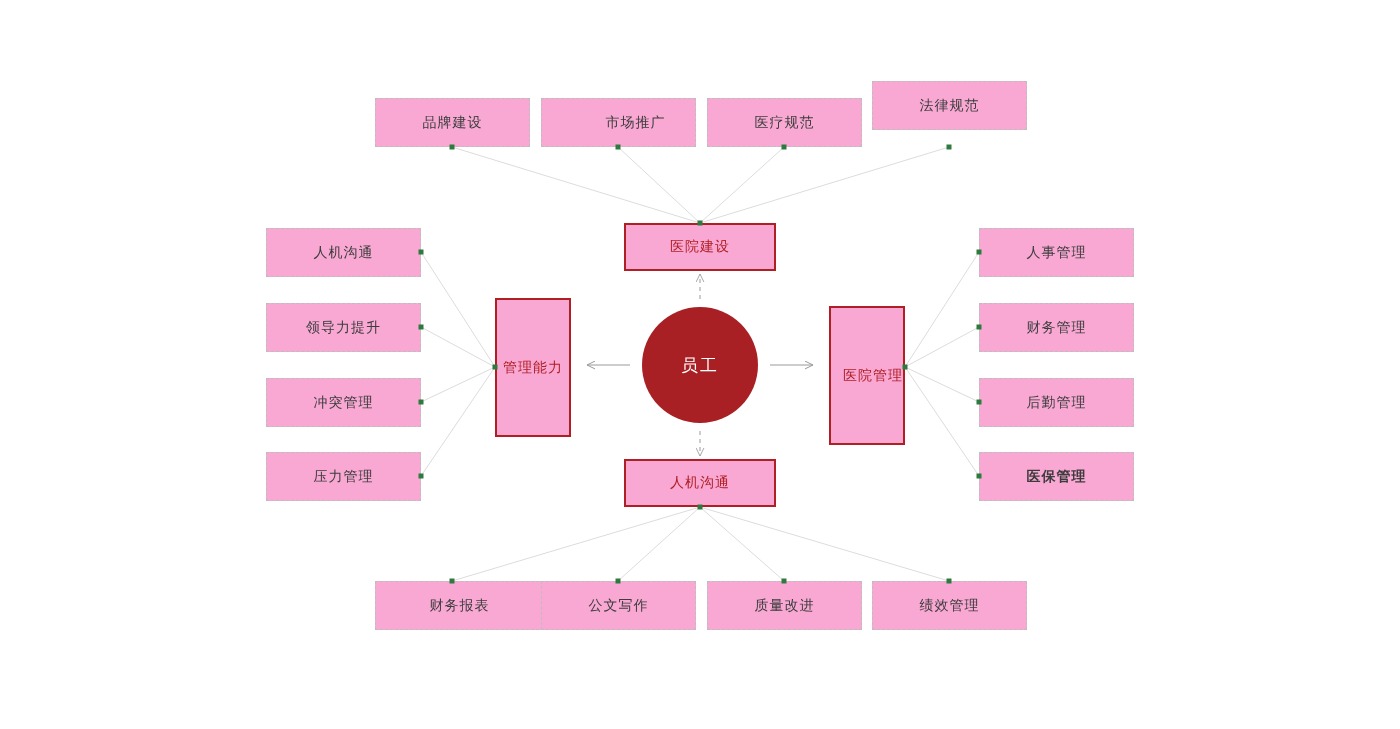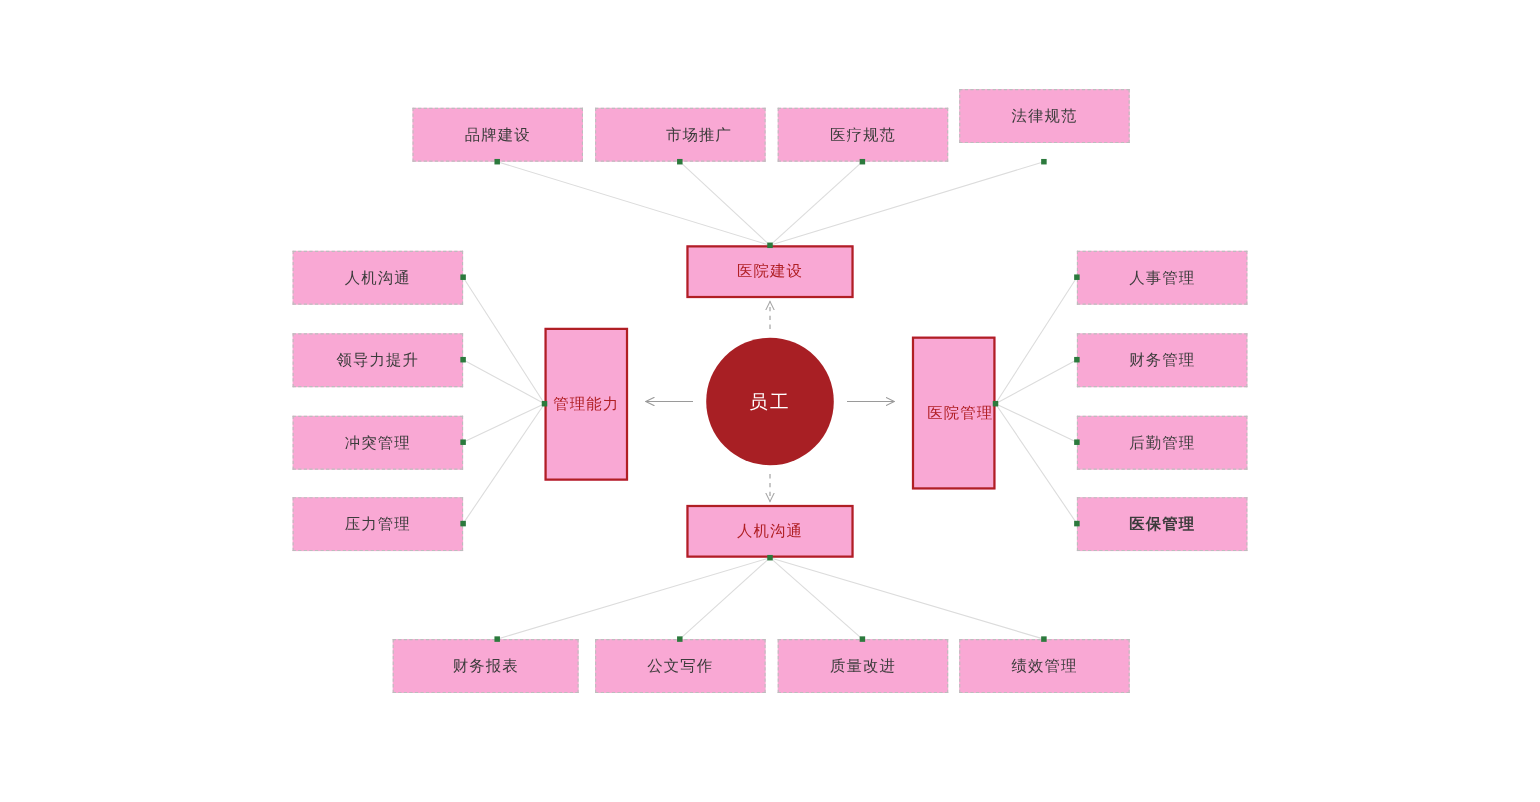--- a/index.html
+++ b/index.html
@@ -163,21 +163,21 @@
       </div>
       <div class="dot" style="left: 979px; top: 327px; background: rgb(44, 122, 61);"></div>
       <div class="node leaf" style="left: 979px; top: 378px; width: 155px; height: 49px; border-color: rgb(189, 189, 189); color: rgb(60, 60, 60);">
         <span>后勤管理</span>
       </div>
       <div class="dot" style="left: 979px; top: 402px; background: rgb(44, 122, 61);"></div>
       <div class="node leaf" style="left: 979px; top: 452px; width: 155px; height: 49px; border-color: rgb(189, 189, 189); color: rgb(60, 60, 60); font-weight: bold;">
         <span>医保管理</span>
       </div>
       <div class="dot" style="left: 979px; top: 476px; background: rgb(44, 122, 61);"></div>
-      <div class="node leaf" style="left: 357px; top: 581px; width: 169px; height: 49px; border-color: rgb(189, 189, 189); color: rgb(60, 60, 60);">
+      <div class="node leaf" style="left: 375px; top: 581px; width: 169px; height: 49px; border-color: rgb(189, 189, 189); color: rgb(60, 60, 60);">
         <span>财务报表</span>
       </div>
       <div class="dot" style="left: 452px; top: 581px; background: rgb(44, 122, 61);"></div>
       <div class="node leaf" style="left: 541px; top: 581px; width: 155px; height: 49px; border-color: rgb(189, 189, 189); color: rgb(60, 60, 60);">
         <span>公文写作</span>
       </div>
       <div class="dot" style="left: 618px; top: 581px; background: rgb(44, 122, 61);"></div>
       <div class="node leaf" style="left: 707px; top: 581px; width: 155px; height: 49px; border-color: rgb(189, 189, 189); color: rgb(60, 60, 60);">
         <span>质量改进</span>
       </div>

